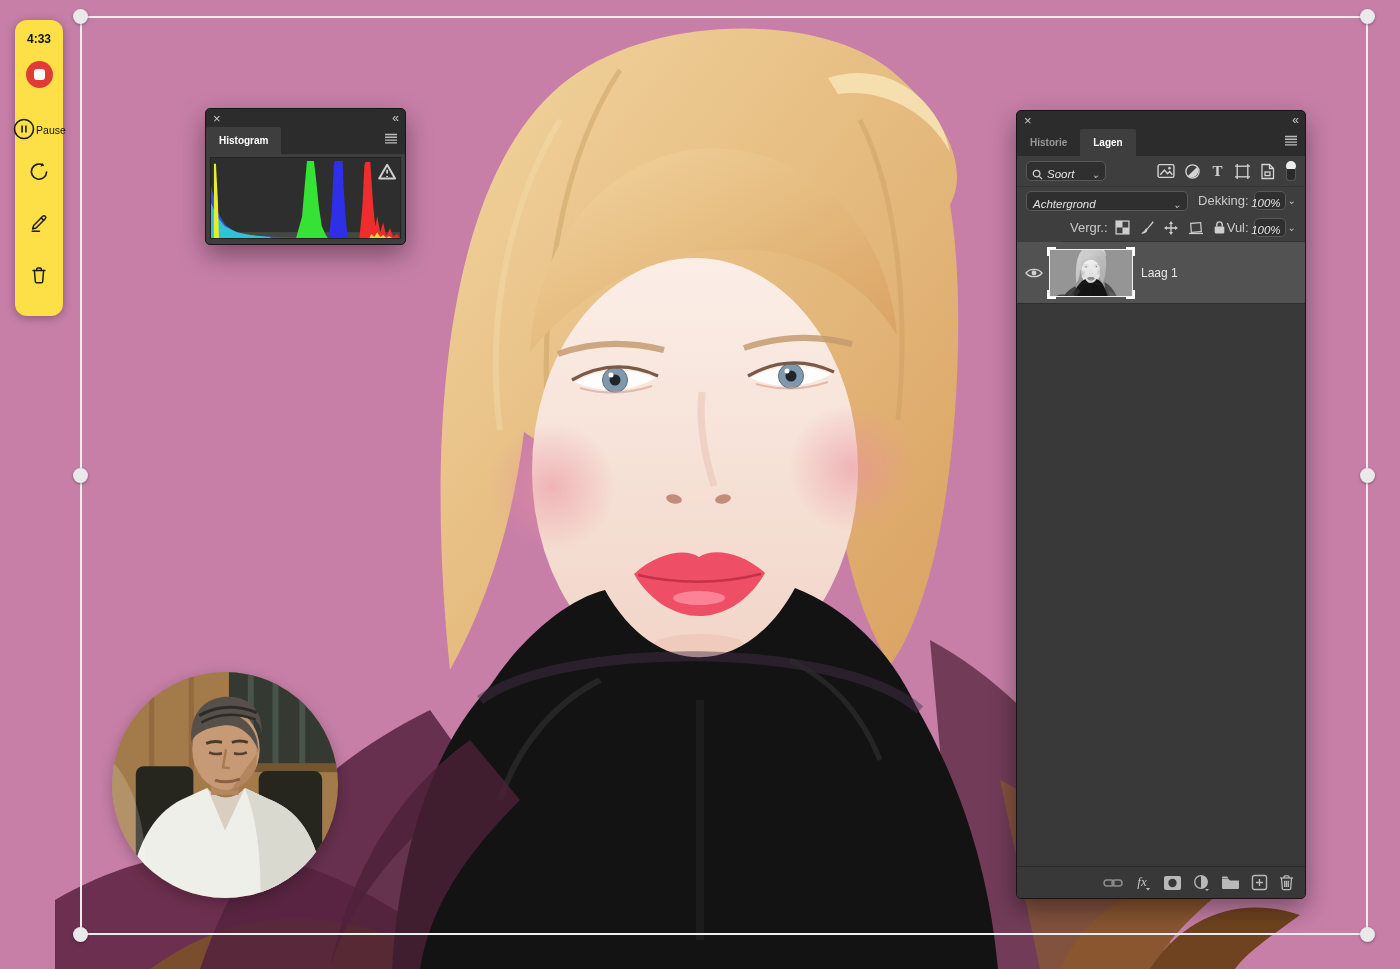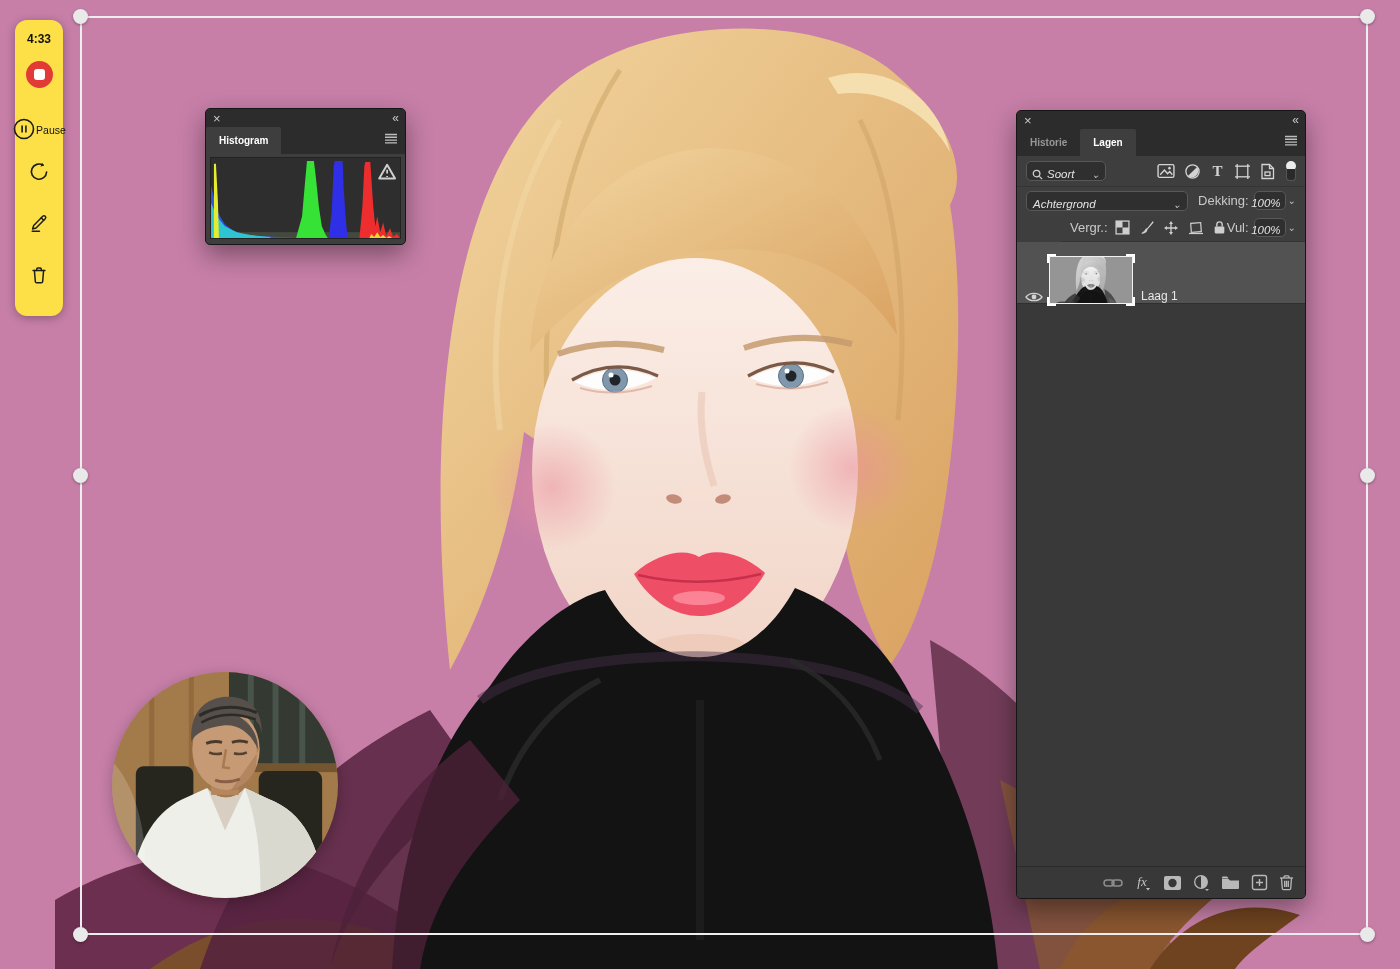--- a/index.html
+++ b/index.html
@@ -69,21 +69,21 @@
   .chev{color:#bdbdbd;font-size:10px;margin-left:2px;cursor:pointer;}
   .lp-label{font-size:13px;color:#c9c9c9;}
   .ficons{margin-left:auto;display:flex;align-items:center;gap:9px;}
   .lockicons{display:flex;align-items:center;gap:9px;margin-left:7px;}
   #filter-toggle{margin-left:11px;display:flex;flex-direction:column;align-items:center;cursor:pointer;}
   #filter-toggle .dot{width:10px;height:10px;border-radius:50%;background:#ececec;}
   #filter-toggle .pill{width:8px;height:11px;background:#2a2a2a;border:1px solid #555;
                        border-top:none;border-radius:0 0 4px 4px;margin-top:-2px;}
 
   #lp-list{position:absolute;left:0;right:0;top:131px;bottom:32px;background:#393939;overflow:hidden;}
-  .layer-row{height:61px;display:flex;align-items:flex-end;border-bottom:1px solid #2f2f2f;
+  .layer-row{height:61px;display:flex;align-items:center;border-bottom:1px solid #2f2f2f;
              background:#424242;cursor:pointer;}
   .layer-row.selected{background:#525252;}
   .eye-box{width:33px;display:flex;justify-content:center;cursor:pointer;}
   .thumb-wrap{position:relative;width:82px;height:46px;flex:0 0 auto;}
   .thumb-wrap svg{position:absolute;left:0;top:0;}
   .thumb-bw{outline:1px solid #f2f2f2;}
   .thumb-color{outline:1px solid #1d1d1d;}
   .corner{position:absolute;width:7px;height:7px;}
   .c-tl{left:-3px;top:-3px;border-top:2px solid #fff;border-left:2px solid #fff;}
   .c-tr{right:-3px;top:-3px;border-top:2px solid #fff;border-right:2px solid #fff;}

